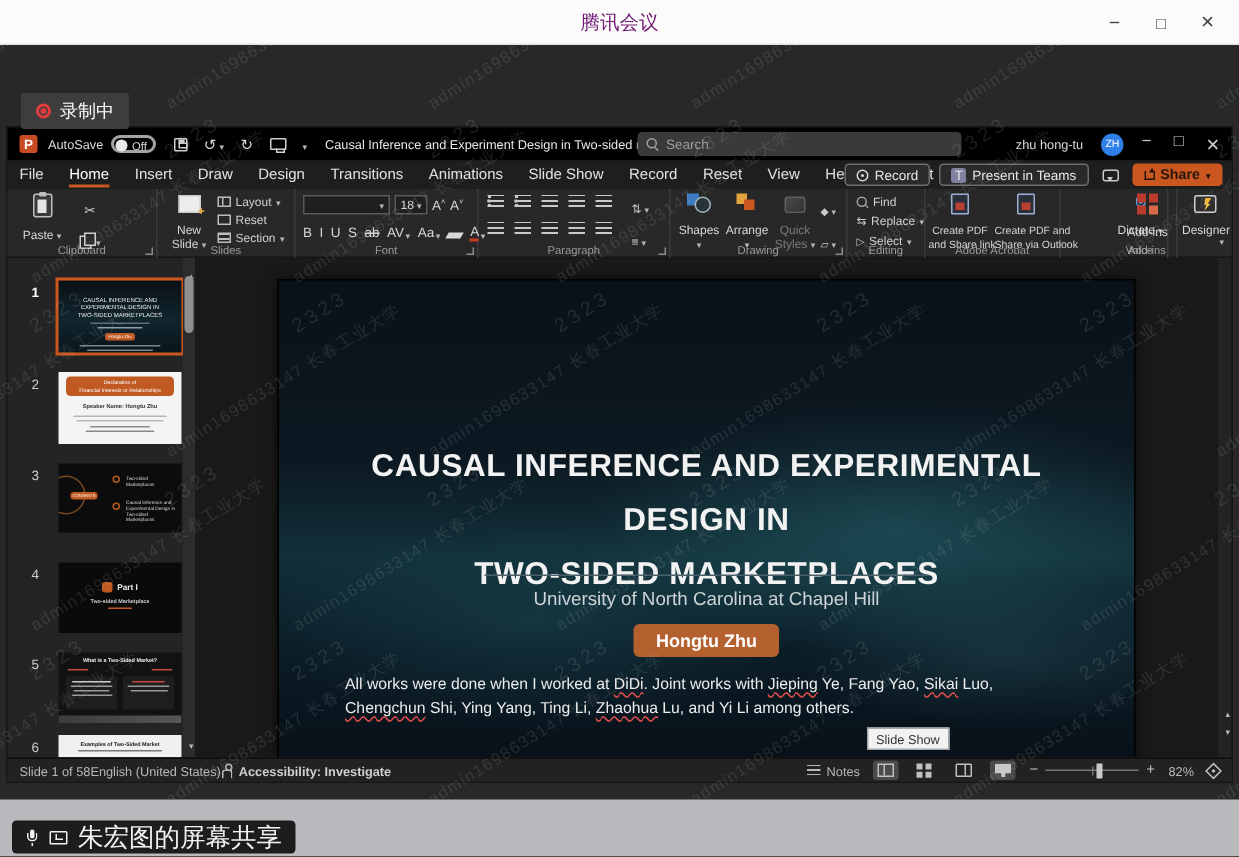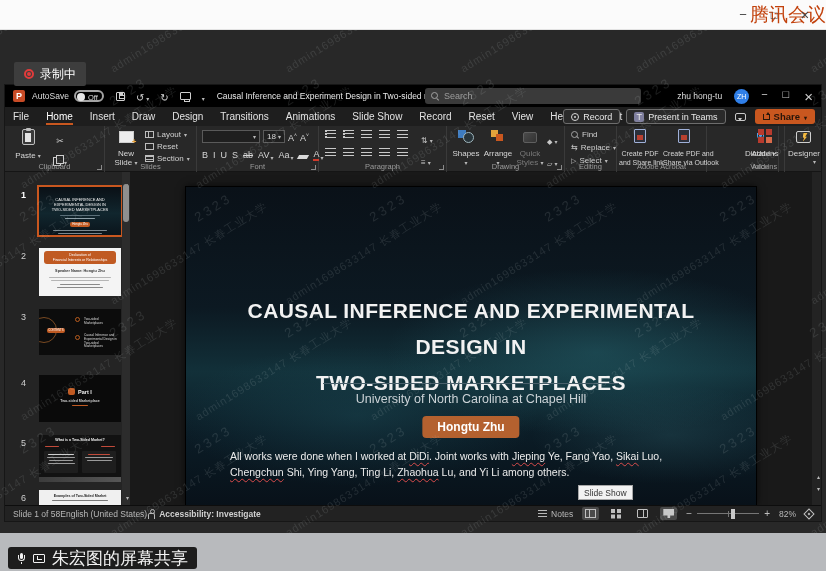--- a/index.html
+++ b/index.html
@@ -4,21 +4,21 @@
 <style>
   *{margin:0;padding:0;box-sizing:border-box}
   html,body{background:#555}
   #screen{position:relative;width:826px;height:571px;overflow:hidden;
     font-family:"Liberation Sans",sans-serif;background:#282828;cursor:default}
   .ab{position:absolute}
   .flex{display:flex;align-items:center}
 
   
   .tm-titlebar{left:0;top:0;width:826px;height:30px;background:#fbfbfb;border-bottom:1px solid #e3e3e3}
-  .tm-title{width:100%;text-align:right;line-height:30px;font-size:19px;color:#c2410c}
+  .tm-title{width:100%;text-align:center;line-height:30px;font-size:13px;color:#701a75}
   .tm-controls{right:10px;top:0;height:30px;display:flex;align-items:center;gap:9px}
   .tm-ctl{width:22px;height:22px;text-align:center;line-height:22px;font-size:13px;color:#444}
   .ic-min::after{content:'−'} .ic-max::after{content:'□';font-size:11px} .ic-close::after{content:'×';font-size:15px}
 
   .tm-body{left:0;top:30px;width:826px;height:503px;background:#282828;overflow:hidden}
   .desktop{left:0;top:533px;width:826px;height:38px;background:#b8babd}
 
   
   .toast{left:470px;top:17px;height:27px;min-width:216px;background:#2c2c2c;border-radius:2px;
     box-shadow:0 2px 7px rgba(0,0,0,.55);display:flex;align-items:center;padding-left:8px;z-index:120}

